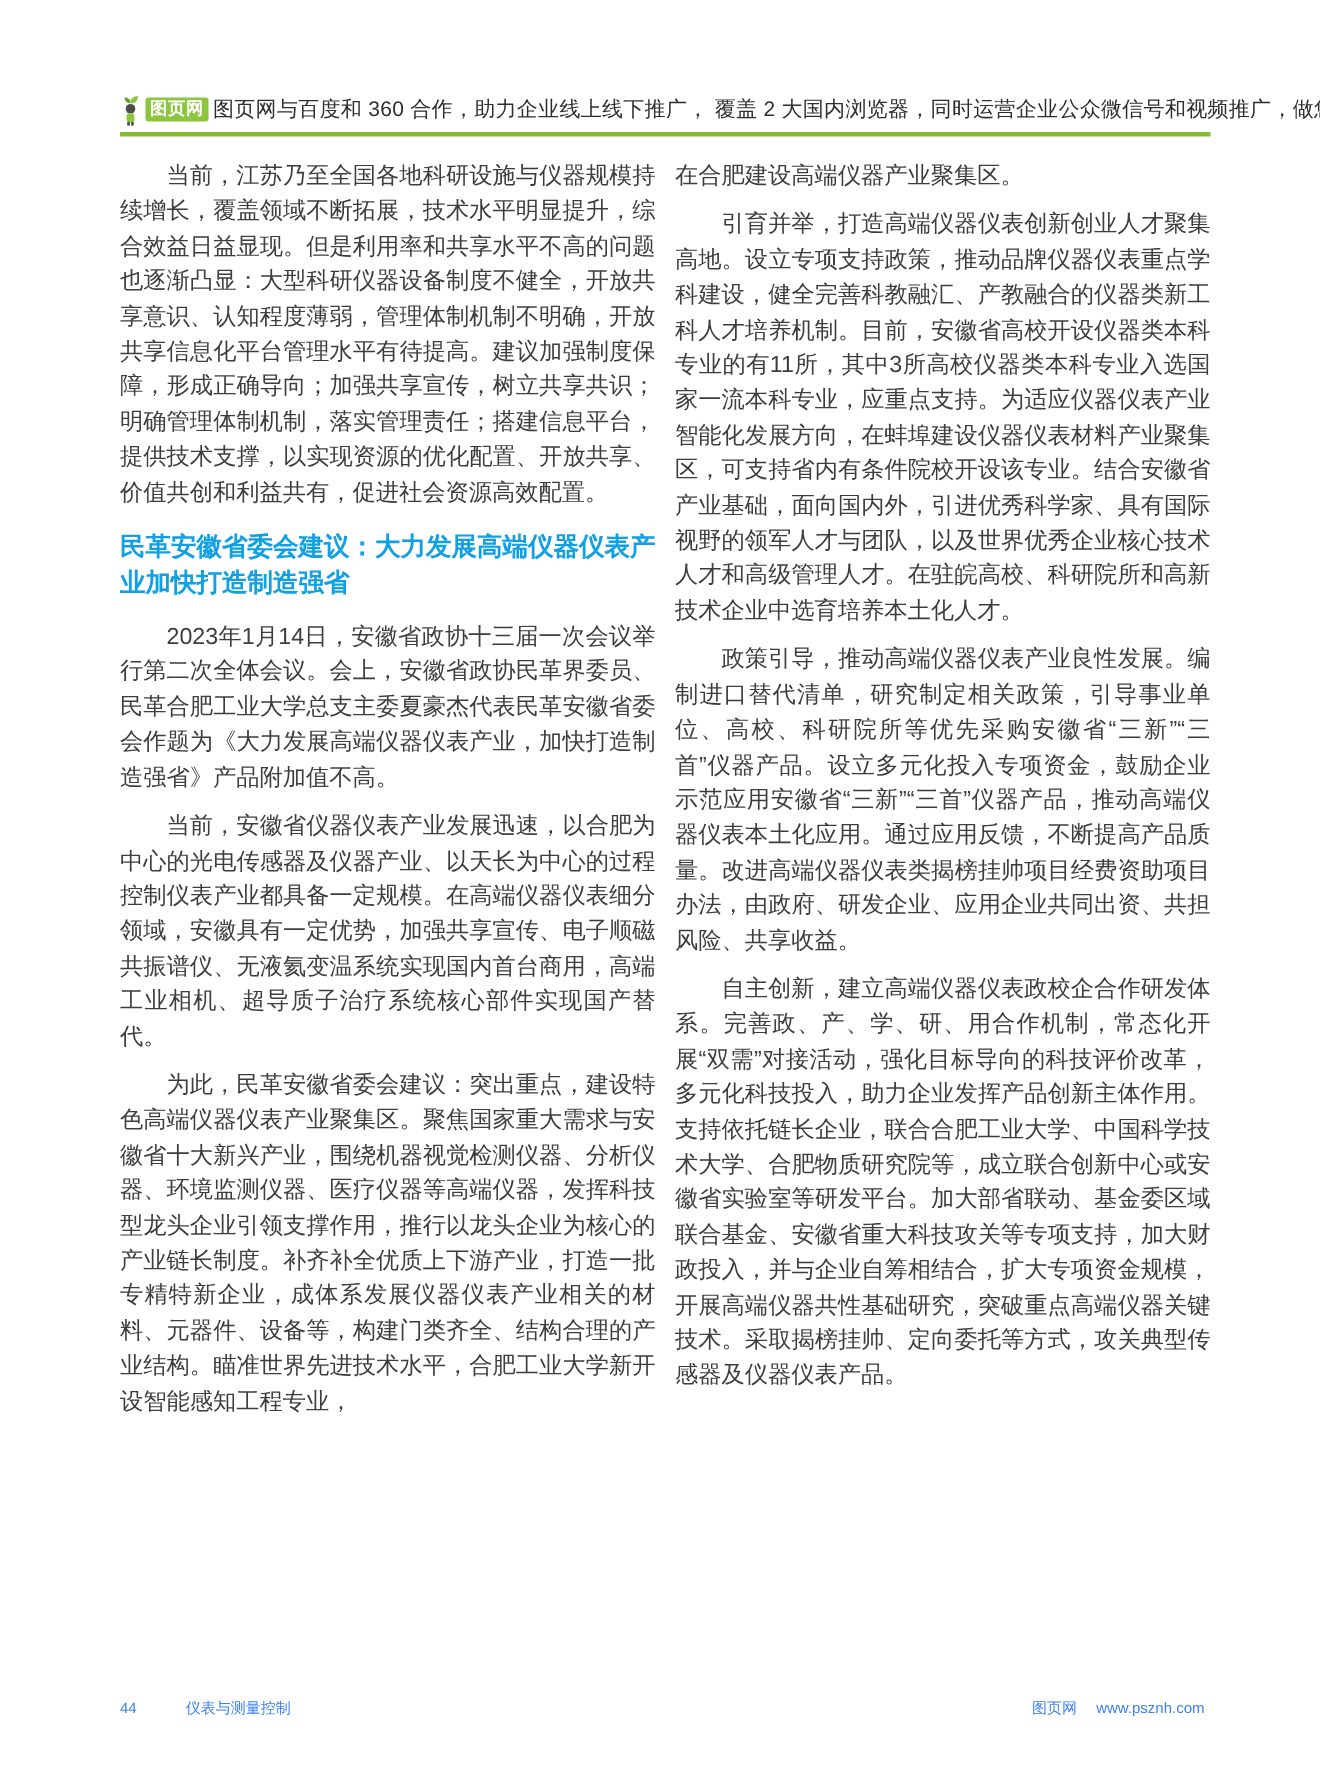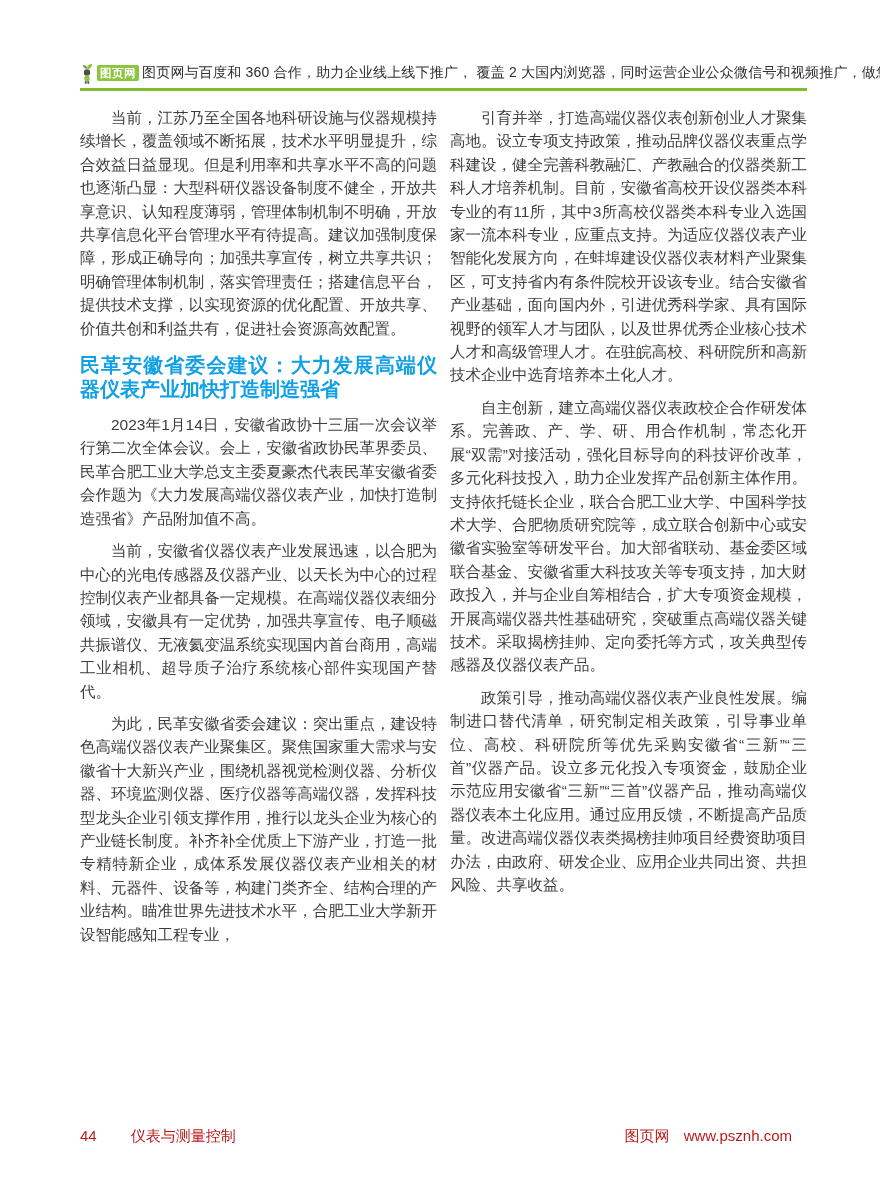--- a/index.html
+++ b/index.html
@@ -56,33 +56,33 @@
     margin: 0 0 9px 0;
     font-size: 15.5px;
     line-height: 23.4px;
     color: #3d3d3d;
     text-align: justify;
     text-indent: 2em;
   }
   .col p.no-indent { text-indent: 0; }
   .col h2 {
     color: #12a0e4;
-    font-size: 20px;
+    font-size: 17px;
     line-height: 24px;
     font-weight: bold;
     margin: 13px 0 12px 0;
     text-align: justify;
   }
 
   
   .footer {
-    position: absolute; left: 80px; right: 88px; bottom: 40px;
+    position: absolute; left: 80px; right: 77px; bottom: 40px;
     display: flex; justify-content: space-between; align-items: baseline;
-    color: #b91c1c;
-    font-size: 15px;
+    color: #3b82f6;
+    font-size: 10px;
   }
   .footer .page-num { display: inline-block; }
   .footer .journal { display: inline-block; margin-left: 30px; }
   .footer .site-name { display: inline-block; margin-right: 10px; }
 </style>
 </head>
 <body>
 
 <div class="page">
 
@@ -106,23 +106,24 @@
 
   <div class="content">
     <div class="col">
       <p>当前，江苏乃至全国各地科研设施与仪器规模持续增长，覆盖领域不断拓展，技术水平明显提升，综合效益日益显现。但是利用率和共享水平不高的问题也逐渐凸显：大型科研仪器设备制度不健全，开放共享意识、认知程度薄弱，管理体制机制不明确，开放共享信息化平台管理水平有待提高。建议加强制度保障，形成正确导向；加强共享宣传，树立共享共识；明确管理体制机制，落实管理责任；搭建信息平台，提供技术支撑，以实现资源的优化配置、开放共享、价值共创和利益共有，促进社会资源高效配置。</p>
       <h2>民革安徽省委会建议：大力发展高端仪器仪表产业加快打造制造强省</h2>
       <p>2023年1月14日，安徽省政协十三届一次会议举行第二次全体会议。会上，安徽省政协民革界委员、民革合肥工业大学总支主委夏豪杰代表民革安徽省委会作题为《大力发展高端仪器仪表产业，加快打造制造强省》产品附加值不高。</p>
       <p>当前，安徽省仪器仪表产业发展迅速，以合肥为中心的光电传感器及仪器产业、以天长为中心的过程控制仪表产业都具备一定规模。在高端仪器仪表细分领域，安徽具有一定优势，加强共享宣传、电子顺磁共振谱仪、无液氦变温系统实现国内首台商用，高端工业相机、超导质子治疗系统核心部件实现国产替代。</p>
       <p>为此，民革安徽省委会建议：突出重点，建设特色高端仪器仪表产业聚集区。聚焦国家重大需求与安徽省十大新兴产业，围绕机器视觉检测仪器、分析仪器、环境监测仪器、医疗仪器等高端仪器，发挥科技型龙头企业引领支撑作用，推行以龙头企业为核心的产业链长制度。补齐补全优质上下游产业，打造一批专精特新企业，成体系发展仪器仪表产业相关的材料、元器件、设备等，构建门类齐全、结构合理的产业结构。瞄准世界先进技术水平，合肥工业大学新开设智能感知工程专业，</p>
     </div>
     <div class="col">
+      <p class="no-indent">在合肥建设高端仪器产业聚集区。</p>
       <p>引育并举，打造高端仪器仪表创新创业人才聚集高地。设立专项支持政策，推动品牌仪器仪表重点学科建设，健全完善科教融汇、产教融合的仪器类新工科人才培养机制。目前，安徽省高校开设仪器类本科专业的有11所，其中3所高校仪器类本科专业入选国家一流本科专业，应重点支持。为适应仪器仪表产业智能化发展方向，在蚌埠建设仪器仪表材料产业聚集区，可支持省内有条件院校开设该专业。结合安徽省产业基础，面向国内外，引进优秀科学家、具有国际视野的领军人才与团队，以及世界优秀企业核心技术人才和高级管理人才。在驻皖高校、科研院所和高新技术企业中选育培养本土化人才。</p>
+      <p>政策引导，推动高端仪器仪表产业良性发展。编制进口替代清单，研究制定相关政策，引导事业单位、高校、科研院所等优先采购安徽省“三新”“三首”仪器产品。设立多元化投入专项资金，鼓励企业示范应用安徽省“三新”“三首”仪器产品，推动高端仪器仪表本土化应用。通过应用反馈，不断提高产品质量。改进高端仪器仪表类揭榜挂帅项目经费资助项目办法，由政府、研发企业、应用企业共同出资、共担风险、共享收益。</p>
       <p>自主创新，建立高端仪器仪表政校企合作研发体系。完善政、产、学、研、用合作机制，常态化开展“双需”对接活动，强化目标导向的科技评价改革，多元化科技投入，助力企业发挥产品创新主体作用。支持依托链长企业，联合合肥工业大学、中国科学技术大学、合肥物质研究院等，成立联合创新中心或安徽省实验室等研发平台。加大部省联动、基金委区域联合基金、安徽省重大科技攻关等专项支持，加大财政投入，并与企业自筹相结合，扩大专项资金规模，开展高端仪器共性基础研究，突破重点高端仪器关键技术。采取揭榜挂帅、定向委托等方式，攻关典型传感器及仪器仪表产品。</p>
-      <p>政策引导，推动高端仪器仪表产业良性发展。编制进口替代清单，研究制定相关政策，引导事业单位、高校、科研院所等优先采购安徽省“三新”“三首”仪器产品。设立多元化投入专项资金，鼓励企业示范应用安徽省“三新”“三首”仪器产品，推动高端仪器仪表本土化应用。通过应用反馈，不断提高产品质量。改进高端仪器仪表类揭榜挂帅项目经费资助项目办法，由政府、研发企业、应用企业共同出资、共担风险、共享收益。</p>
     </div>
   </div>
 
   <div class="footer">
     <div>
       <span class="page-num">44</span>
       <span class="journal">仪表与测量控制</span>
     </div>
     <div>
       <span class="site-name">图页网</span>

